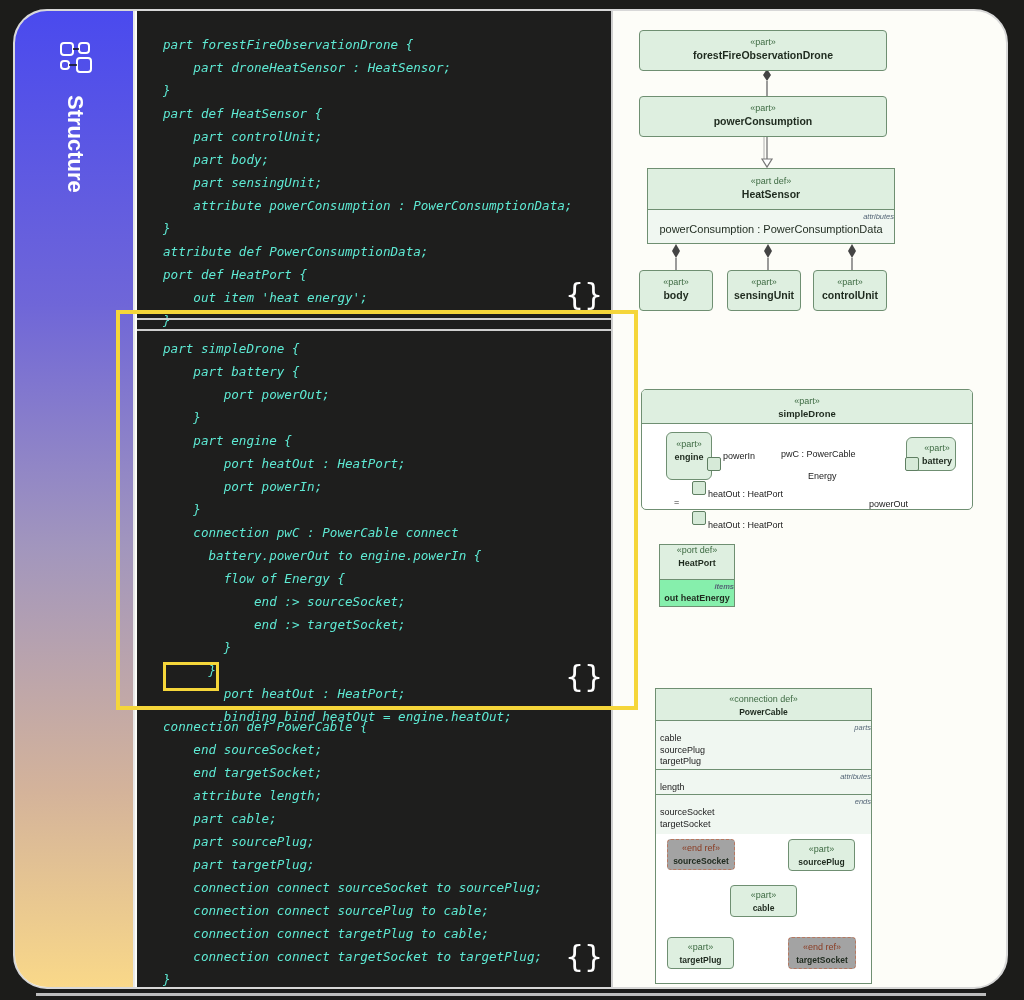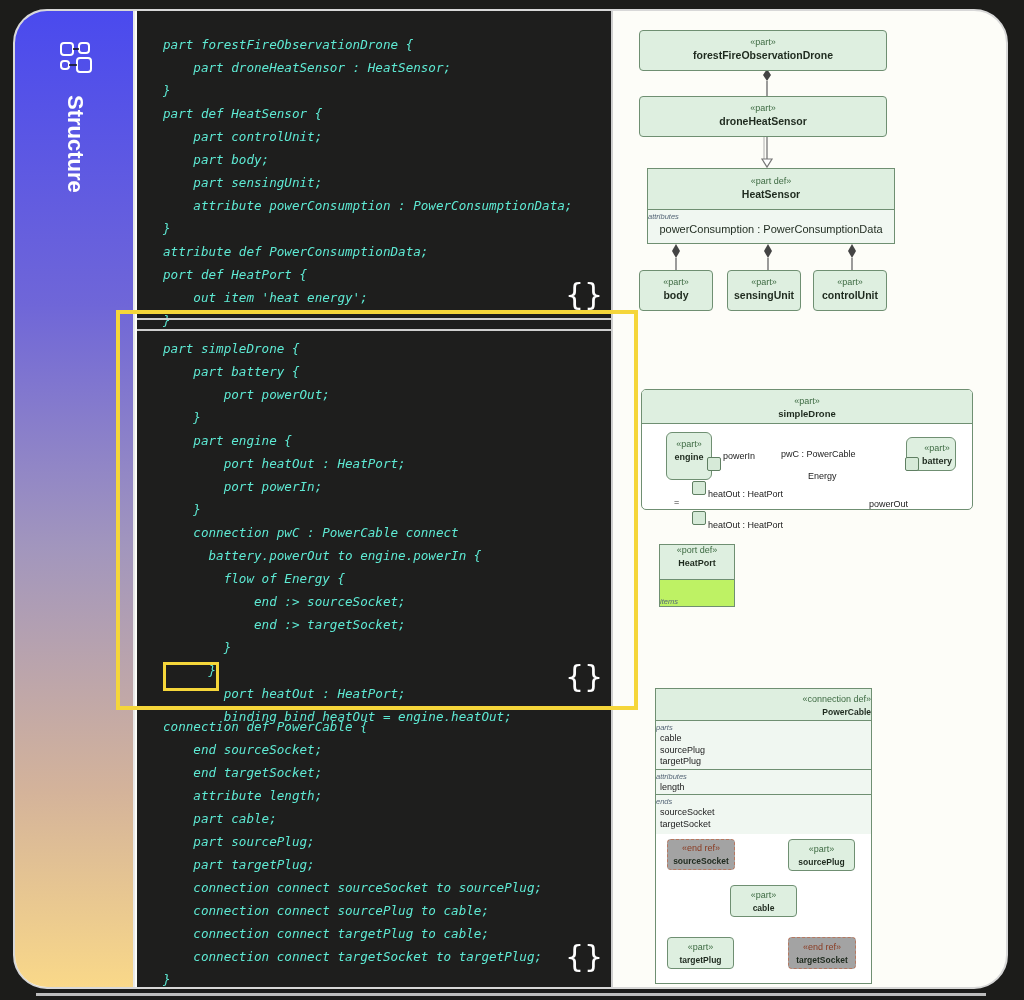--- a/index.html
+++ b/index.html
@@ -69,21 +69,21 @@
 
   
   .diagram { position: absolute; left: 600px; top: 0; width: 393px; height: 100%; }
   .node {
     position: absolute; background: #deefe0; border: 1.5px solid #6f8f72; border-radius: 4px;
     text-align: center; font-family: "Liberation Sans", sans-serif; color: #1e2a1e;
   }
   .stereo { font-size: 9px; color: #3d6a42; line-height: 11px; }
   .nname { font-size: 10.5px; font-weight: bold; line-height: 14px; }
   .compart { background: #f0f7f1; border-top: 1px solid #6f8f72; }
-  .ctitle { font-size: 7.5px; font-style: italic; color: #567; line-height: 10px; text-align: left; }
+  .ctitle { font-size: 7.5px; font-style: italic; color: #567; line-height: 10px; text-align: right; }
   .citem { font-size: 9px; line-height: 11.5px; text-align: left; padding-left: 4px; color: #222; }
   .endref { background: #a3a3a3; border: 1.2px dashed #b7775f; }
   .endref .stereo { color: #8a3b22; }
   .dlabel { position: absolute; font-family: "Liberation Sans", sans-serif; font-size: 9px; color: #222; white-space: nowrap; }
   .port { position: absolute; width: 14px; height: 14px; background: #d6ead8; border: 1.3px solid #5f7f62; border-radius: 2px; }
   svg.lines { position: absolute; left: 0; top: 0; width: 393px; height: 980px; pointer-events: none; }
 </style>
 </head>
 <body>
 
@@ -183,21 +183,21 @@
       <path d="M 102 884 L 80 884 Q 76 884 76 888 L 76 927" fill="none" stroke="#999" stroke-width="1"></path>
       <line x1="94" y1="941" x2="160" y2="941" stroke="#999" stroke-width="1"></line>
     </svg>
 
     <div class="node" style="left:24px;top:19px;width:248px;height:41px;padding-top:6px;">
       <div class="stereo">«part»</div>
       <div class="nname">forestFireObservationDrone</div>
     </div>
     <div class="node" style="left:24px;top:85px;width:248px;height:41px;padding-top:6px;">
       <div class="stereo">«part»</div>
-      <div class="nname">droneHeatSensor</div>
+      <div class="nname">powerConsumption</div>
     </div>
     <div class="node" style="left:24px;top:157px;width:248px;height:76px;border-radius:0;overflow:hidden;margin-left:8px;">
       <div style="height:40px;padding-top:7px;">
         <div class="stereo">«part def»</div>
         <div class="nname">HeatSensor</div>
       </div>
       <div class="compart" style="height:36px;padding-top:2px;">
         <div class="ctitle">attributes</div>
         <div style="font-size:11px;line-height:14px;">powerConsumption : PowerConsumptionData</div>
       </div>
@@ -239,28 +239,28 @@
     <div class="dlabel" style="left:193px;top:460px;">Energy</div>
     <div class="dlabel" style="left:93px;top:478px;">heatOut : HeatPort</div>
     <div class="dlabel" style="left:93px;top:509px;">heatOut : HeatPort</div>
     <div class="dlabel" style="left:59px;top:486px;">=</div>
 
     <div class="node" style="left:44px;top:533px;width:76px;height:63px;border-radius:0;overflow:hidden;">
       <div style="height:34px;">
         <div class="stereo">«port def»</div>
         <div class="nname" style="font-size:9px;">HeatPort</div>
       </div>
-      <div class="compart" style="height:29px;padding-top:17px;background:#bef264;">
+      <div class="compart" style="height:29px;padding-top:2px;background:#86efac;font-weight:bold;">
         <div class="ctitle">items</div>
         <div style="font-size:9px;line-height:12px;">out heatEnergy</div>
       </div>
     </div>
 
     <div class="node" style="left:40px;top:677px;width:217px;height:296px;border-radius:0;overflow:hidden;background:#fff;">
-      <div style="background:#deefe0;height:31px;padding-top:5px;text-align:right;">
+      <div style="background:#deefe0;height:31px;padding-top:5px;">
         <div class="stereo">«connection def»</div>
         <div class="nname" style="font-size:8.5px;">PowerCable</div>
       </div>
       <div class="compart" style="height:49px;padding-top:2px;">
         <div class="ctitle">parts</div>
         <div class="citem">cable</div>
         <div class="citem">sourcePlug</div>
         <div class="citem">targetPlug</div>
       </div>
       <div class="compart" style="height:25px;padding-top:2px;">

